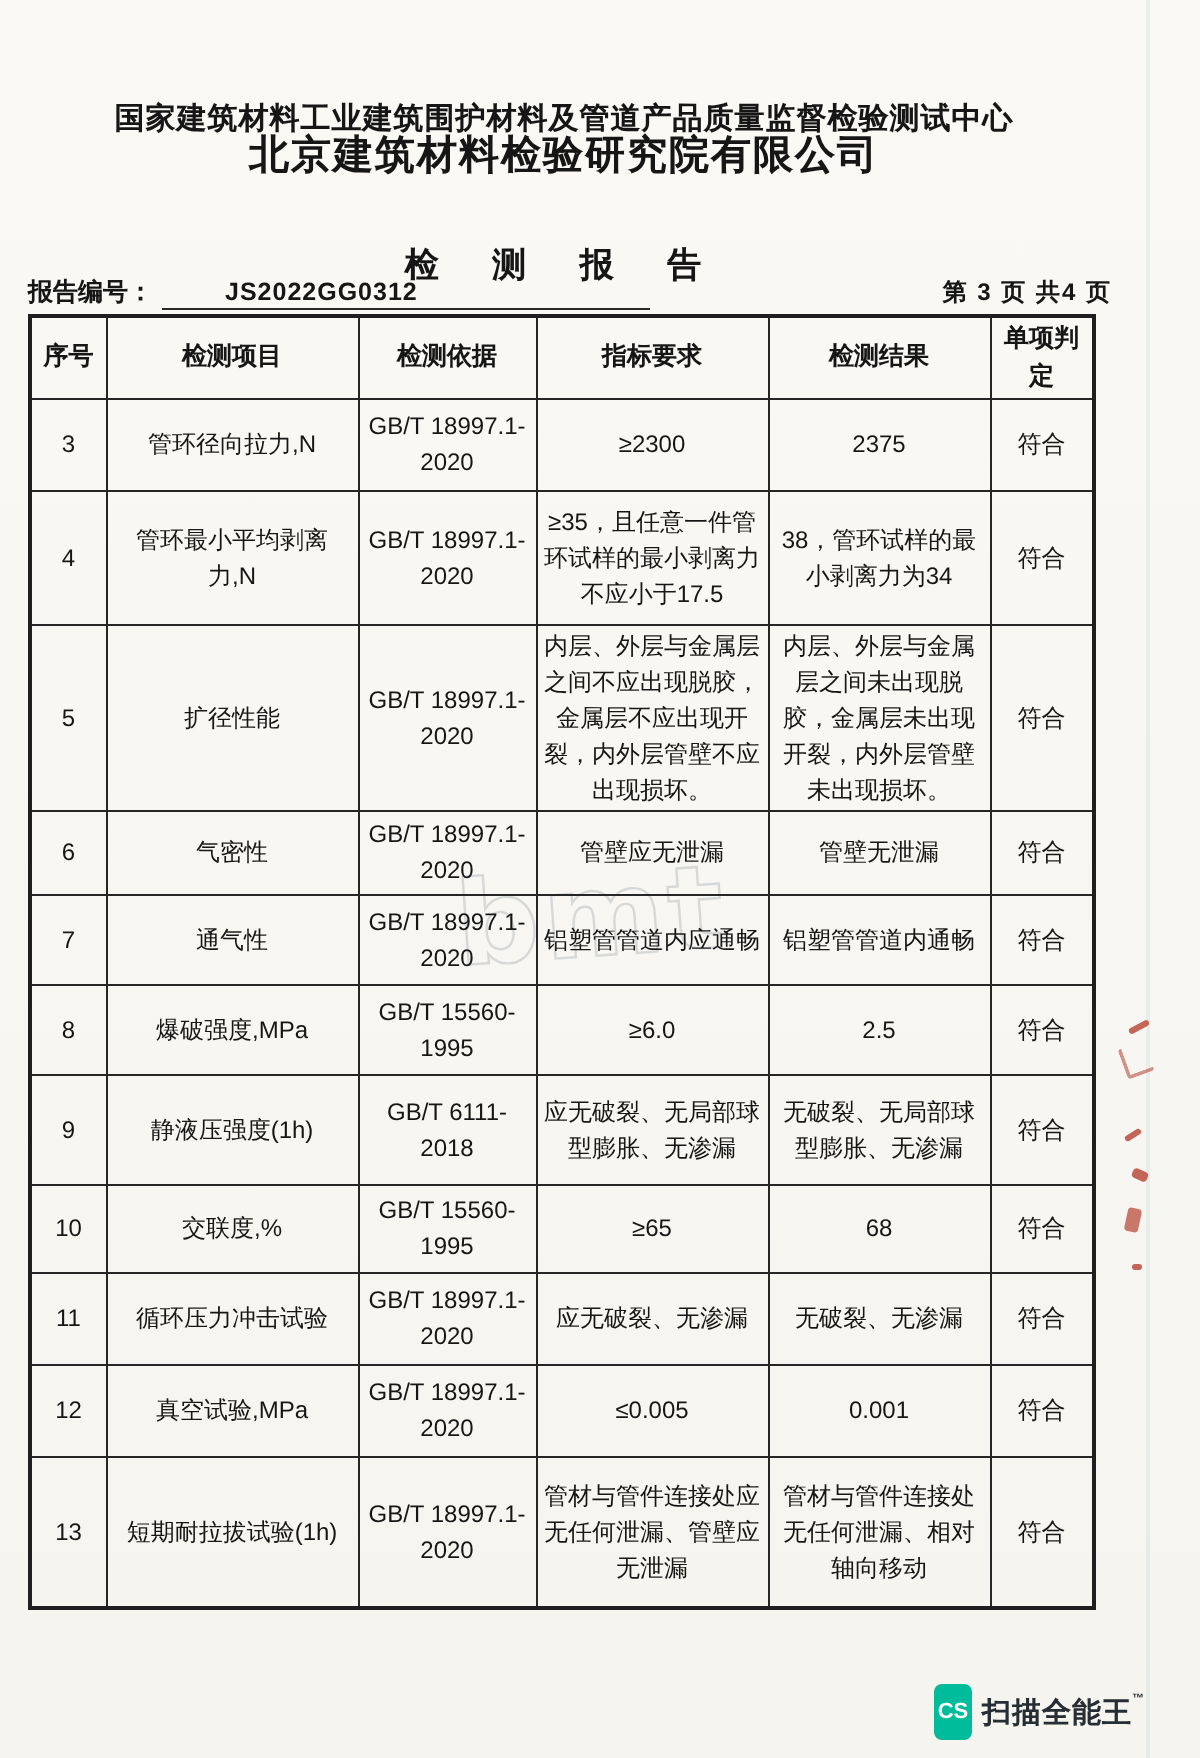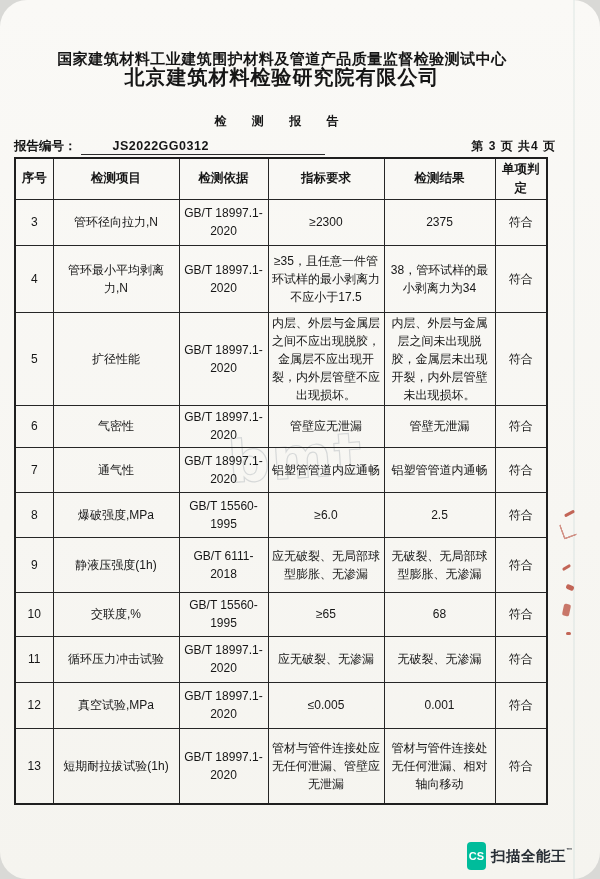--- a/index.html
+++ b/index.html
@@ -1,25 +1,25 @@
 <!DOCTYPE html>
 <html><head>
 <meta charset="utf-8">
 <style>
   html,body{margin:0;padding:0;background:#d9d9d6;}
   .page{
     position:relative;width:600px;height:879px;margin:0 auto;
     background:linear-gradient(180deg,#faf9f6 0%,#f7f6f2 60%,#f5f4ef 100%);
     font-family:"Liberation Sans","DejaVu Sans",sans-serif;
-    color:#161616;overflow:hidden;border-radius:27px;
+    color:#161616;overflow:hidden;
   }
   .titles{position:absolute;left:14px;width:536px;text-align:center;}
   .t1{top:50px;font-size:15px;font-weight:bold;letter-spacing:0.5px;}
   .t2{top:64px;font-size:20px;font-weight:bold;letter-spacing:1px;}
-  .t3{top:113px;font-size:12px;font-weight:bold;letter-spacing:11px;}
+  .t3{top:121px;font-size:17px;font-weight:bold;letter-spacing:11px;}
   .report-line{position:absolute;top:138px;left:14px;width:542px;font-size:12.5px;font-weight:bold;}
   .report-label{display:inline-block;text-align:center;}
   .report-no{display:inline-block;width:212px;border-bottom:1.6px solid #2a2a2a;
     padding:0 0 1px 32px;font-weight:bold;letter-spacing:0.5px;margin-left:4px;}
   .page-indicator{position:absolute;right:0;top:0;font-size:12px;font-weight:bold;letter-spacing:1px;}
   table.report{
     position:absolute;top:157px;left:14px;border-collapse:collapse;table-layout:fixed;
     width:532px;background:transparent;
   }
   table.report th,table.report td{

